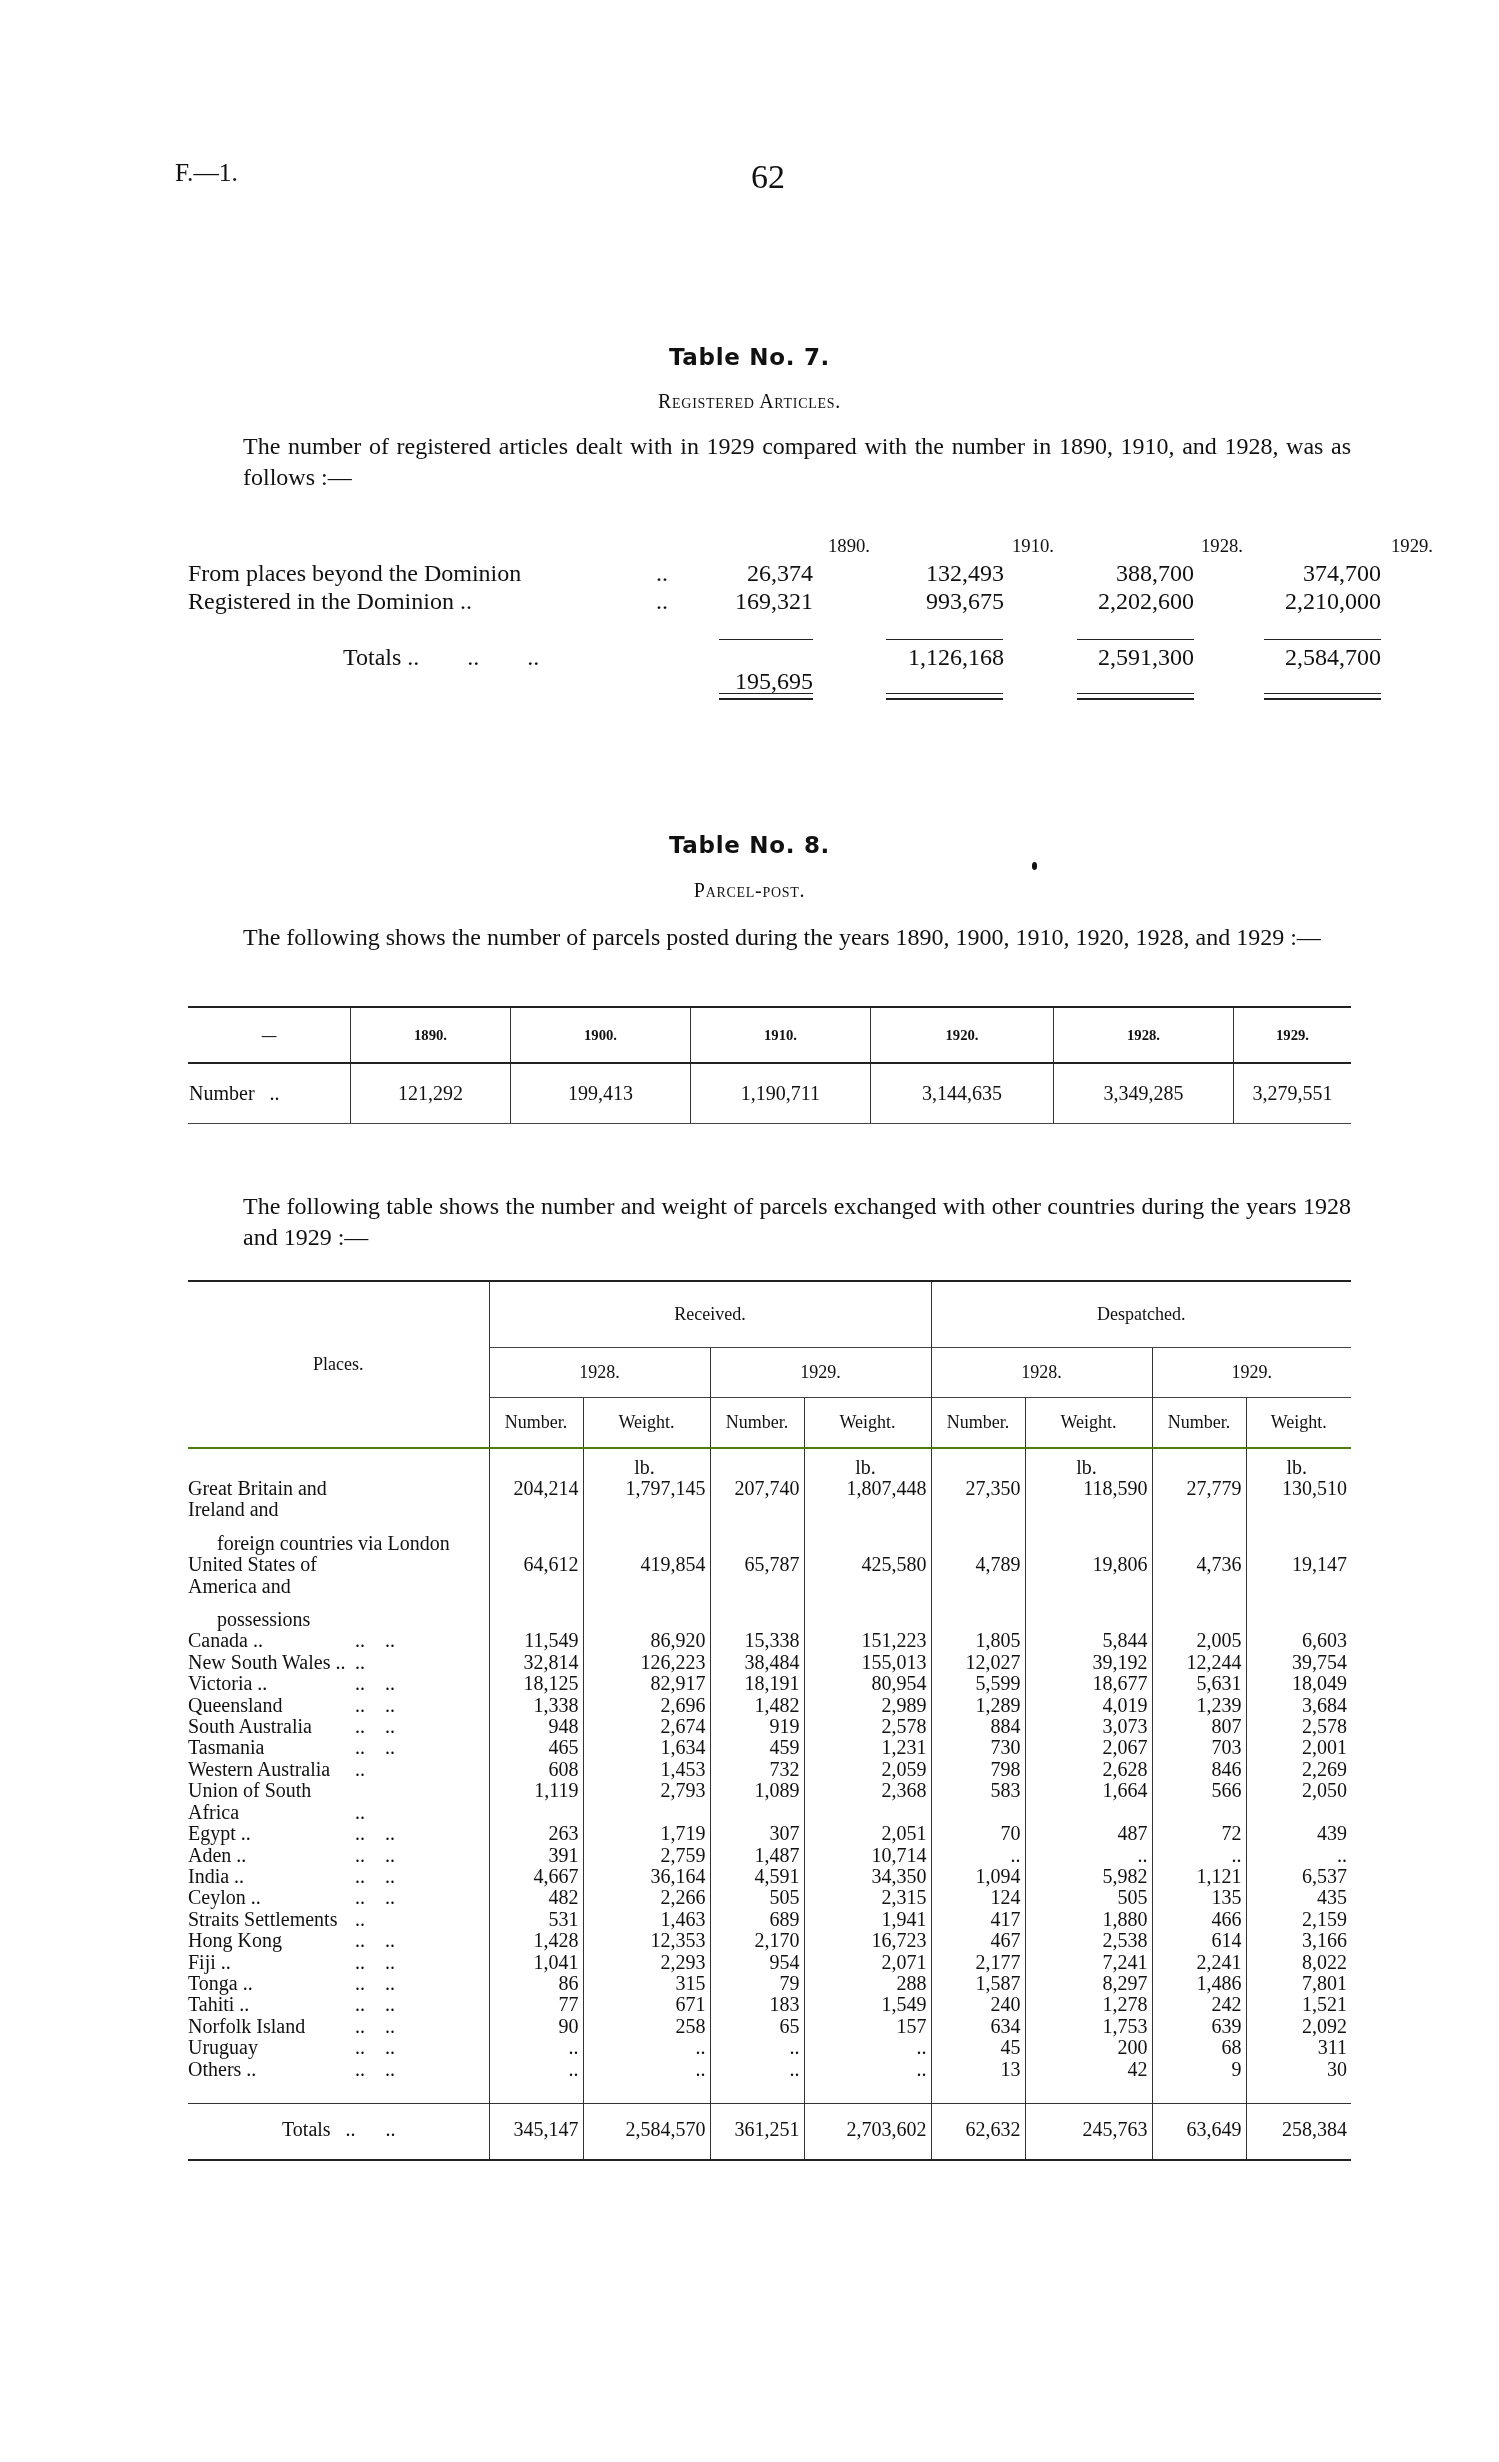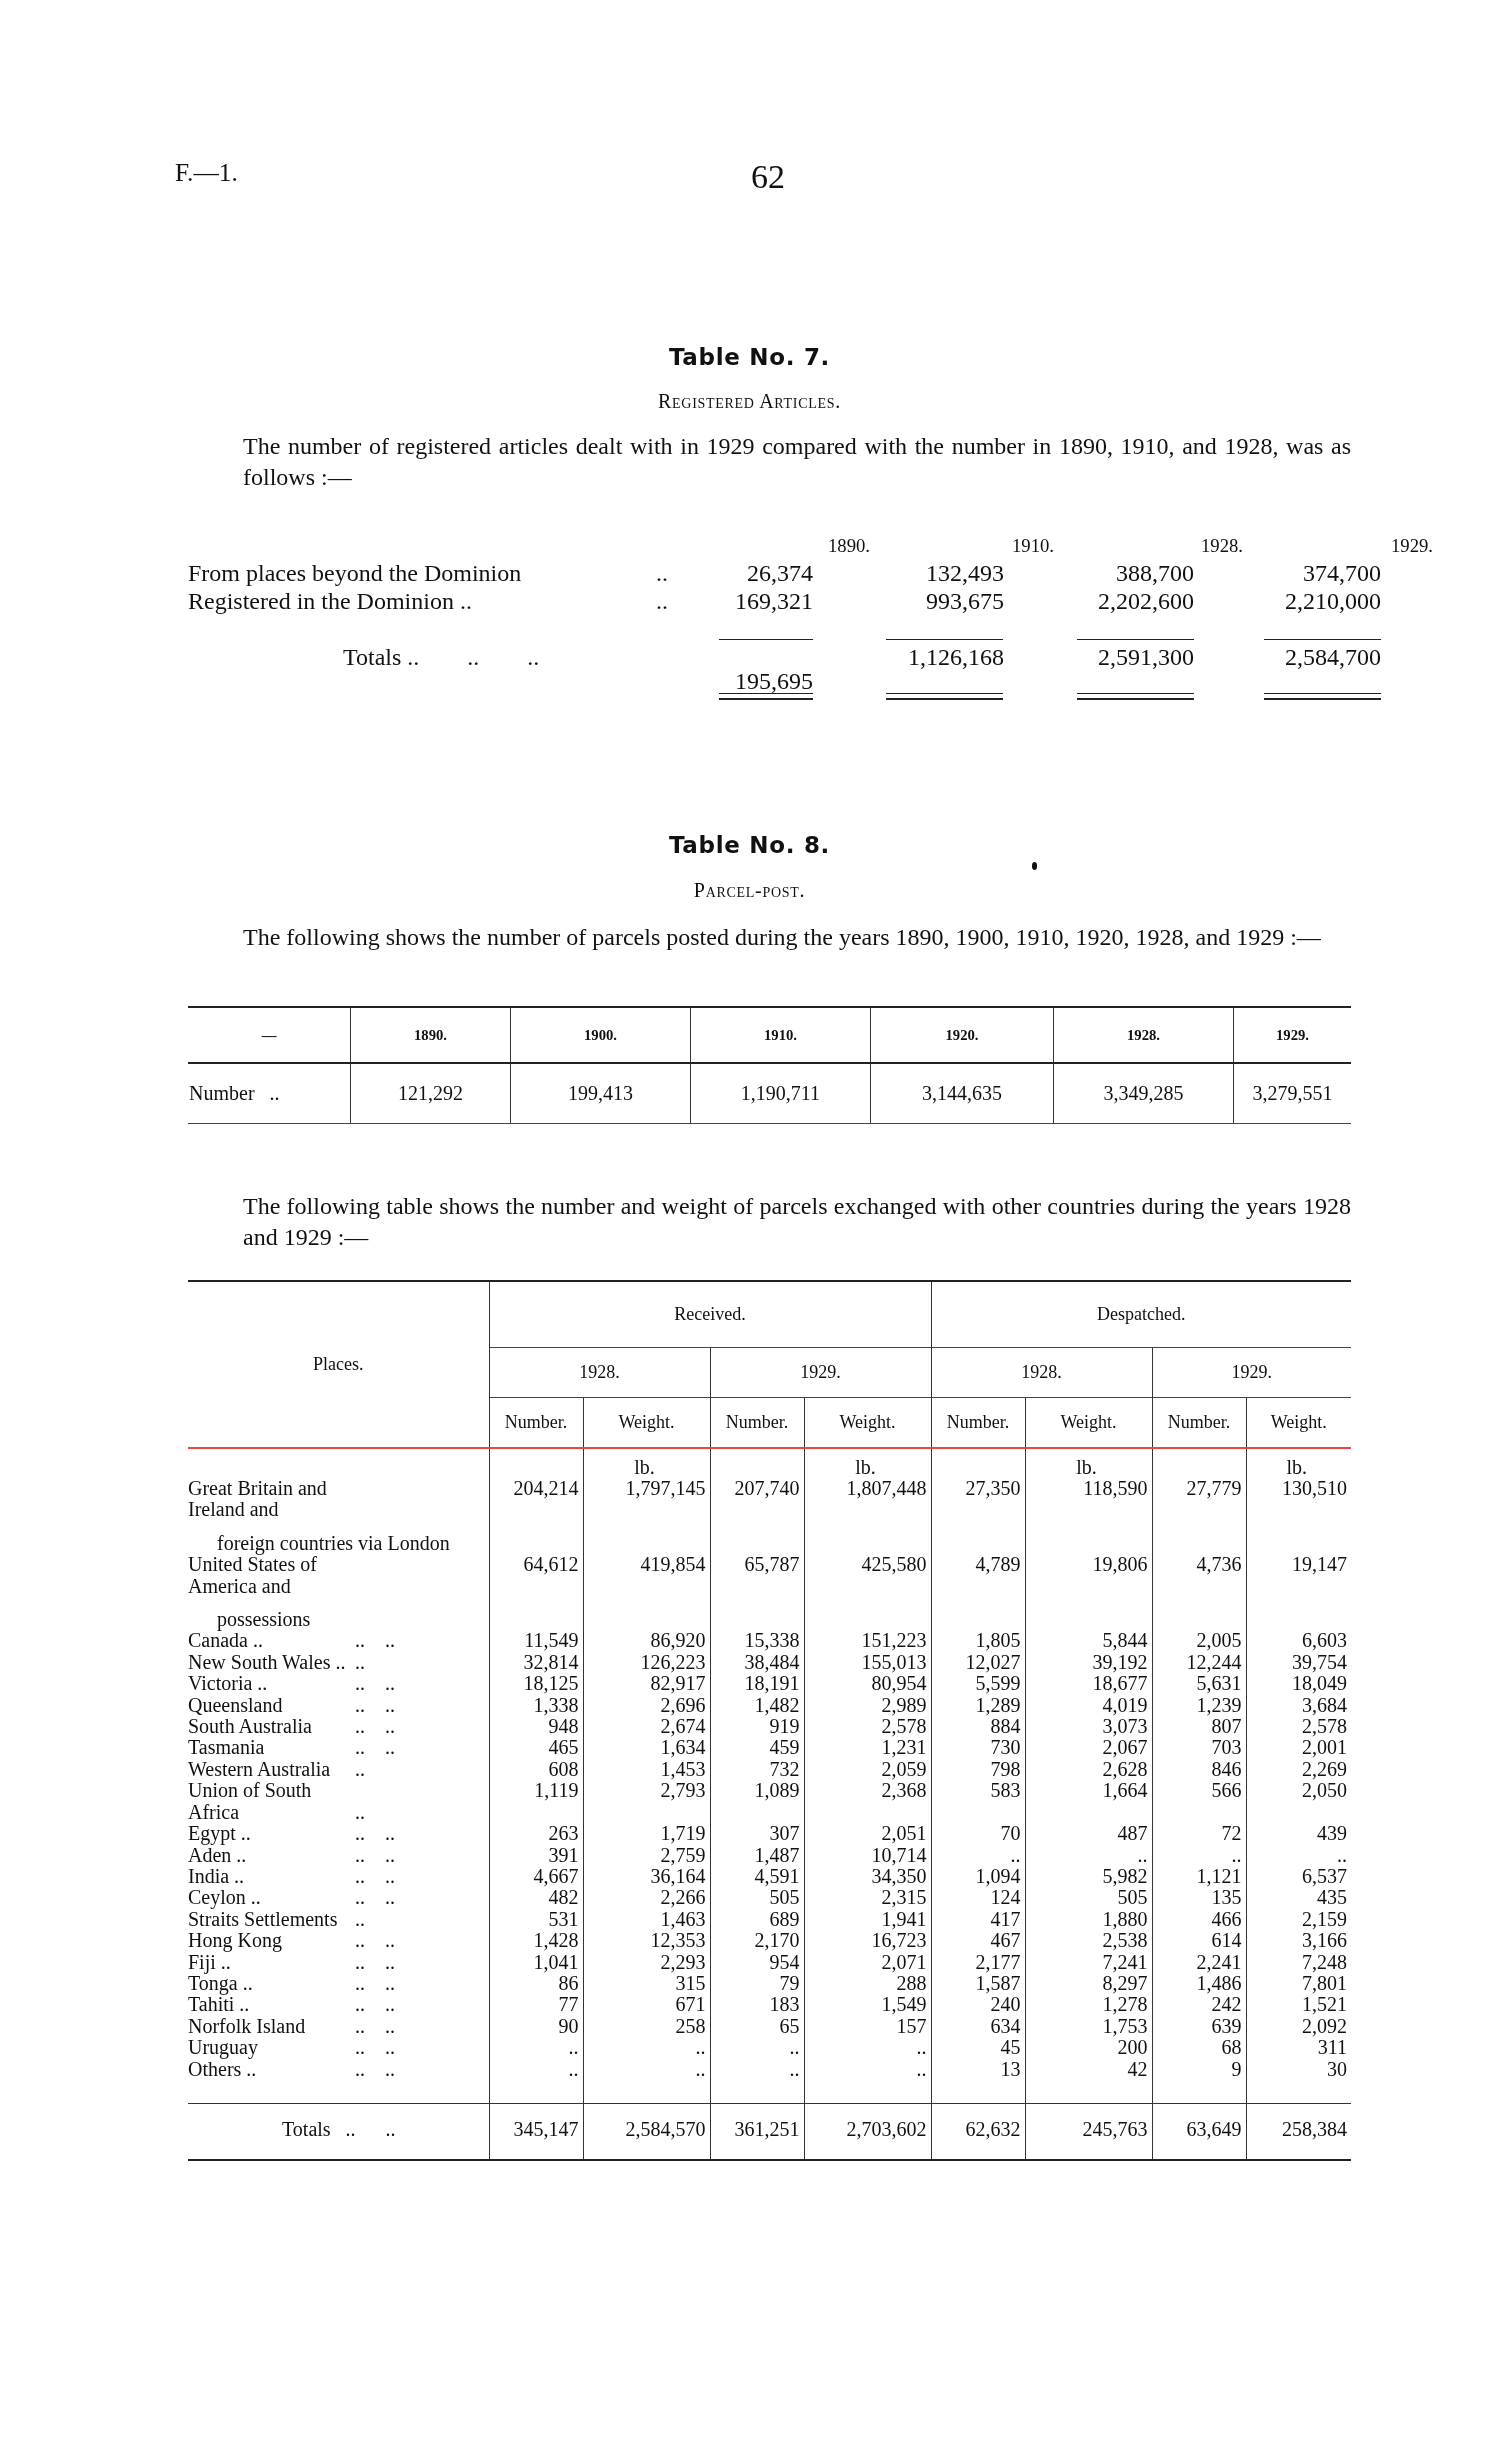--- a/index.html
+++ b/index.html
@@ -40,21 +40,21 @@
   .tx thead tr.r3 th { height:47px; border-top:1.3px solid #444; }
   .tx table { border-top:2px solid #222; }
   .tx tbody tr:first-child td { padding-top:0; }
   .tx td { border-left:1.3px solid #333; text-align:right; padding:0 4px 0 0; line-height:21.4px; vertical-align:top; font-size:20px; }
   .tx td.place { border-left:none; text-align:left; padding:0; font-size:20px; }
   .tx tr.units td { height:29px; vertical-align:bottom; padding-top:27px; }
   .tx tr.units td.w { text-align:center; }
   .tx .sub { padding-left:29px; display:block;margin-top:12px; }
   .tx tr.total td { border-top:1.3px solid #333; padding-top:14.7px; height:40px; }
   .tx tr.spacer td { height:23px; }
-  .tx tbody { border-top:2px solid #ef4444; border-bottom:2px solid #222; }
+  .tx tbody { border-top:2px solid #4d7c0f; border-bottom:2px solid #222; }
   .place-name { display:inline-block; width:167px; }
   .place-dots { display:inline-block; }
 </style>
 </head>
 <body>
 
 <div class="abs hdr-left">F.—1.</div>
 <div class="abs hdr-page">62</div>
 
 <div class="abs tbl-title" style="top:344px;">Table No. 7.</div>
@@ -367,21 +367,21 @@
         </tr>
         <tr>
           <td class="place"><span class="place-name">Fiji ..</span><span class="place-dots" style="white-space: pre;">..    ..</span></td>
           <td>1,041</td>
           <td>2,293</td>
           <td>954</td>
           <td>2,071</td>
           <td>2,177</td>
           <td>7,241</td>
           <td>2,241</td>
-          <td>7,248</td>
+          <td>8,022</td>
         </tr>
         <tr>
           <td class="place"><span class="place-name">Tonga ..</span><span class="place-dots" style="white-space: pre;">..    ..</span></td>
           <td>86</td>
           <td>315</td>
           <td>79</td>
           <td>288</td>
           <td>1,587</td>
           <td>8,297</td>
           <td>1,486</td>

